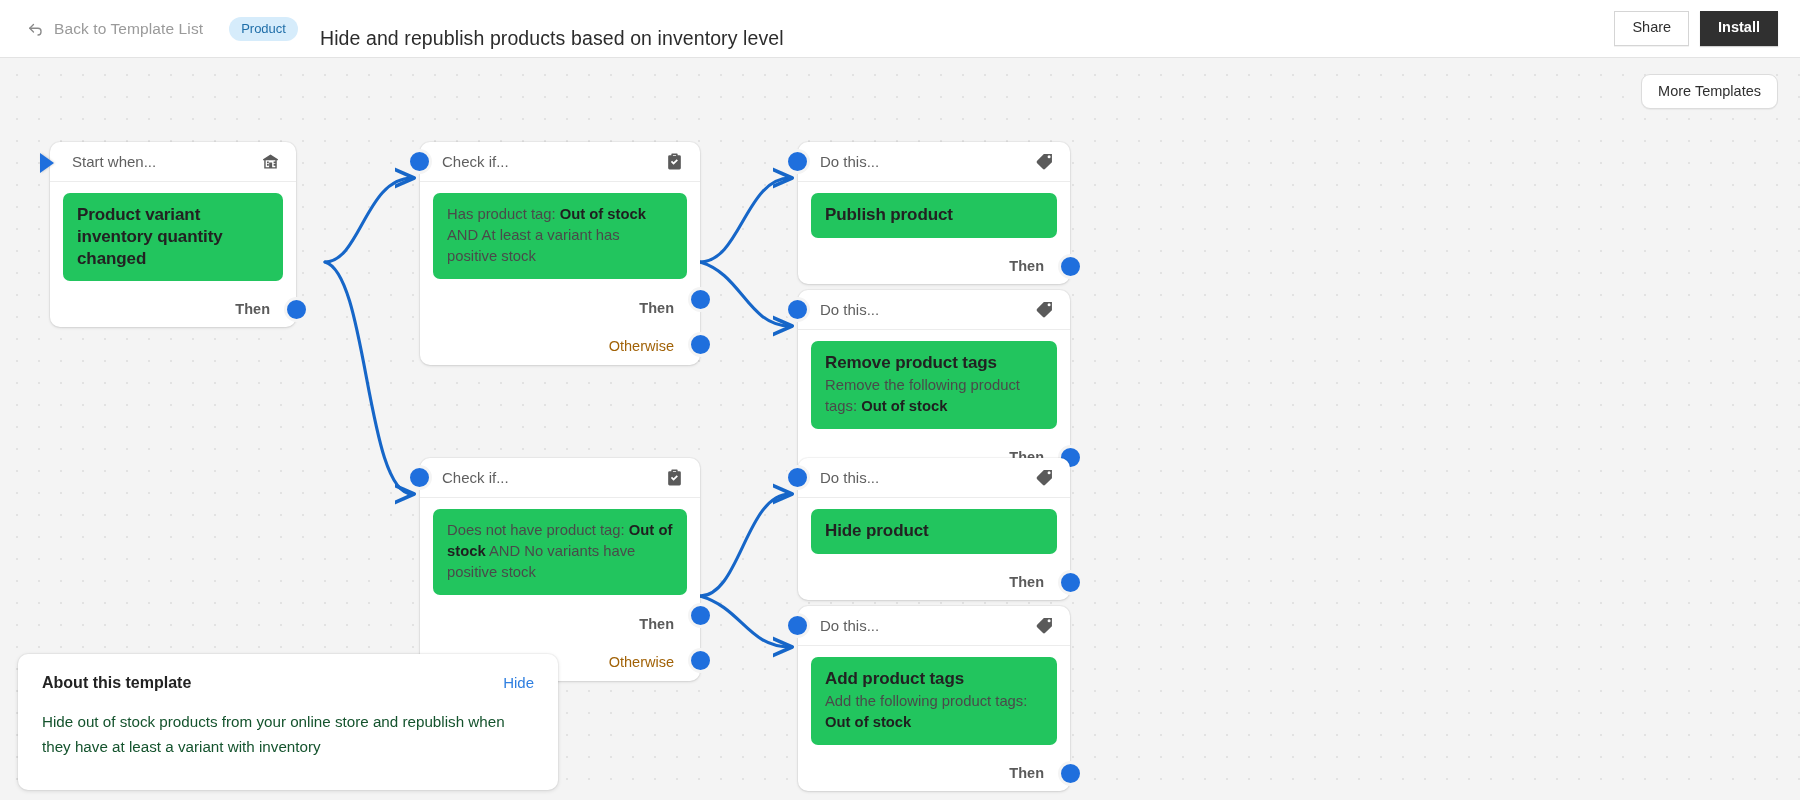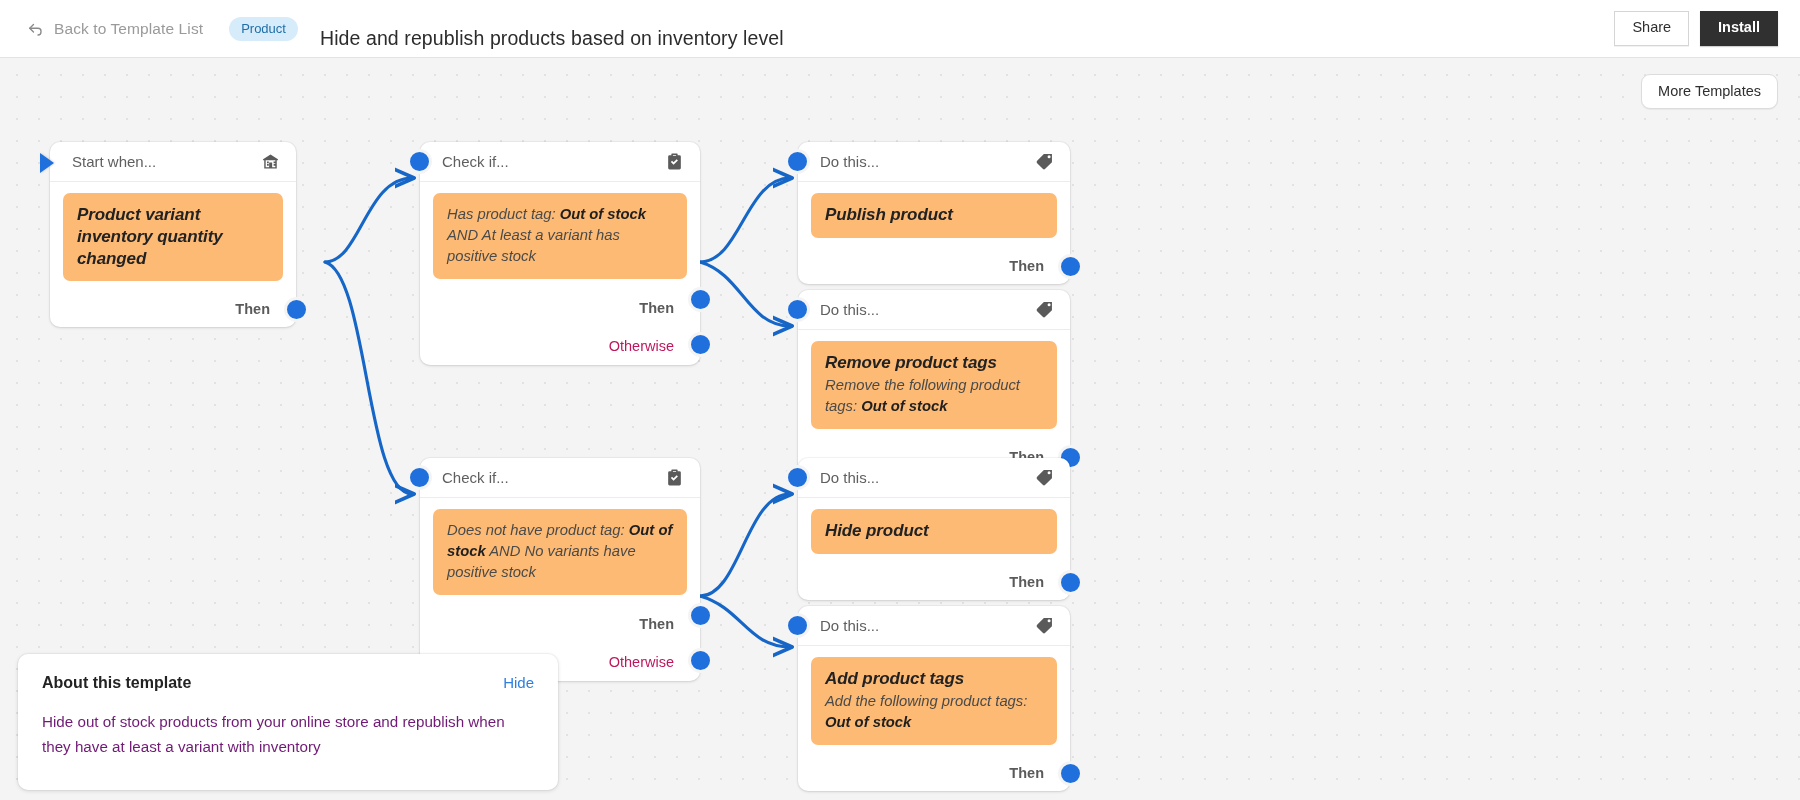--- a/index.html
+++ b/index.html
@@ -134,24 +134,23 @@
   }
   .node-head-title {
     font-size: 15px;
     color: #5f5f5f;
     flex: 1;
     white-space: nowrap;
   }
   .node-head-icon { width: 19px; height: 19px; display: block; color: #5a5a5a; }
   .node-body { padding: 11px 13px 10px; }
   .node-inner {
-    background: #fdba74;
+    background: #22c55e;
     border-radius: 7px;
     padding: 11px 14px 12px;
-    font-style: italic;
   }
   .inner-title {
     font-size: 17px;
     font-weight: 700;
     color: #222222;
     line-height: 1.28;
     letter-spacing: -.1px;
   }
   .inner-text {
     font-size: 14.8px;
@@ -168,21 +167,21 @@
     height: 36px;
     padding: 0 26px 0 16px;
   }
   .node-foot.double { height: 76px; flex-direction: column; align-items: flex-end; justify-content: space-around; padding-right: 26px;}
   .foot-label {
     font-size: 14.5px;
     font-weight: 700;
     color: #5a5a5a;
     white-space: nowrap;
   }
-  .foot-label.muted { font-weight: 400; color: #be185d; }
+  .foot-label.muted { font-weight: 400; color: #a16207; }
 
   
   .port {
     position: absolute;
     width: 25px; height: 25px;
     border-radius: 50%;
     background: #1f6fdd;
     border: 3px solid #f4f4f4;
     z-index: 20;
     cursor: pointer;
@@ -216,21 +215,21 @@
   .about-head {
     display: flex;
     align-items: baseline;
     justify-content: space-between;
   }
   .about-title { font-size: 16px; font-weight: 700; color: #232323; }
   .about-hide { font-size: 15px; color: #2f7fe0; cursor: pointer; }
   .about-body {
     margin-top: 18px;
     font-size: 15.2px;
-    color: #701a75;
+    color: #14532d;
     line-height: 1.63;
     max-width: 500px;
   }
 </style>
 </head>
 <body>
 
 <div class="topbar">
   <div class="back-link">
     <span>

